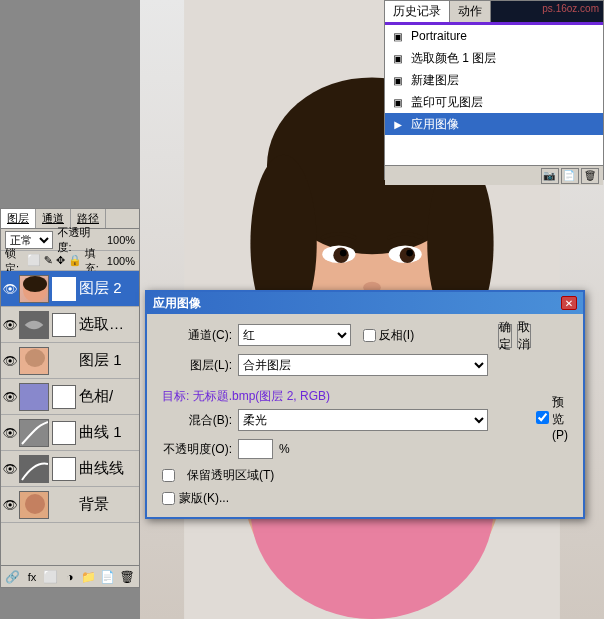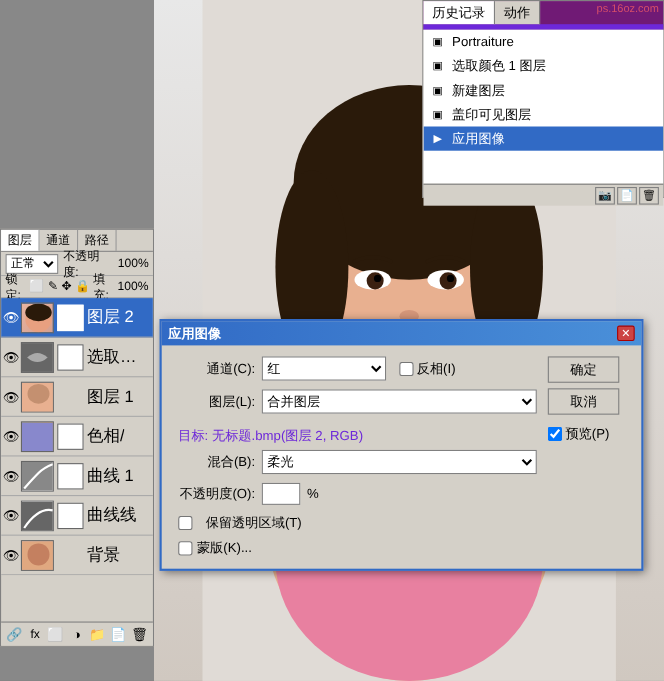--- a/index.html
+++ b/index.html
@@ -37,22 +37,22 @@
       top: 0; right: 0;
       width: 220px;
       height: 180px;
       background: #d4d0c8;
       border: 1px solid #808080;
       z-index: 10;
     }
 
     .history-panel-tabs {
       display: flex;
-      background: #701a75;
-      border-bottom: 5px solid #6d28d9;
+      background: #0f172a;
+      border-bottom: 3px solid #6d28d9;
     }
 
     .history-tab {
       padding: 2px 8px;
       font-size: 12px;
       border-right: 1px solid #808080;
       cursor: pointer;
       background: #d4d0c8;
     }
 
@@ -124,20 +124,21 @@
       background: #d4d0c8;
       border: 1px solid #808080;
       z-index: 10;
     }
 
     .layers-panel-tabs {
       display: flex;
       background: #d4d0c8;
       border-bottom: 1px solid #808080;
       height: 20px;
+      text-decoration: underline;
     }
 
     .layers-tab {
       padding: 2px 6px;
       font-size: 11px;
       cursor: pointer;
       border-right: 1px solid #999;
     }
 
     .layers-tab.active {
@@ -305,21 +306,21 @@
       gap: 10px;
     }
 
     .dialog-left {
       flex: 1;
     }
 
     .dialog-right {
       width: 70px;
       display: flex;
-      flex-direction: column;
+      flex-direction: row;
       gap: 5px;
     }
 
     .dialog-row {
       display: flex;
       align-items: center;
       margin-bottom: 8px;
       gap: 6px;
     }
 

